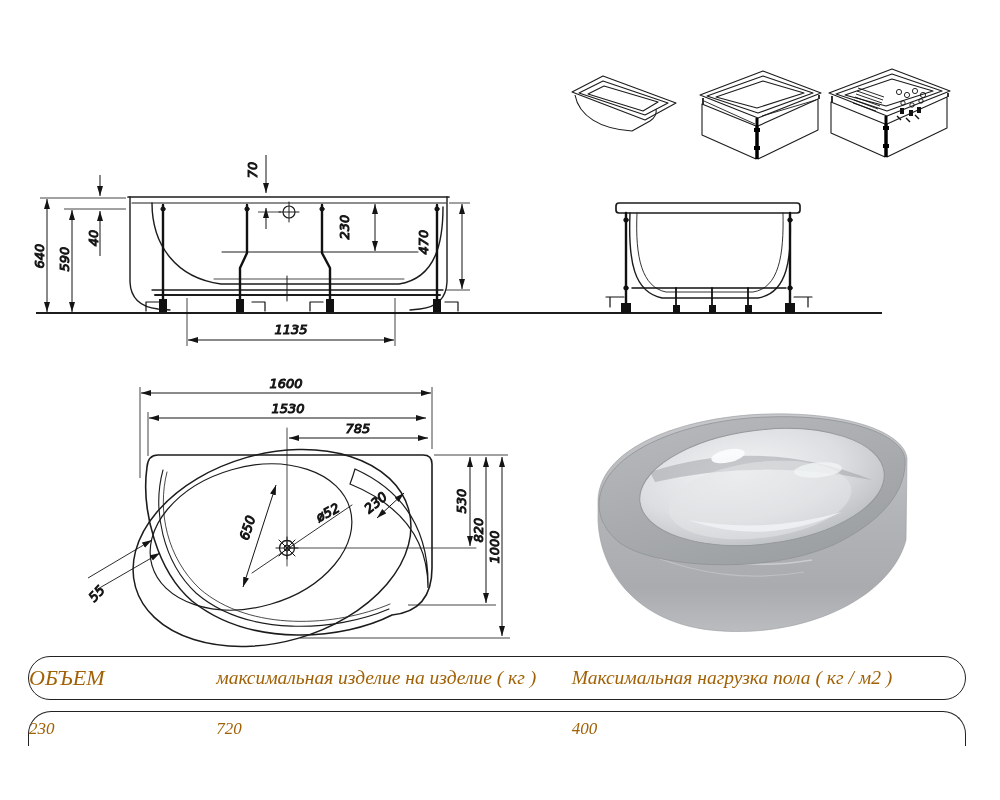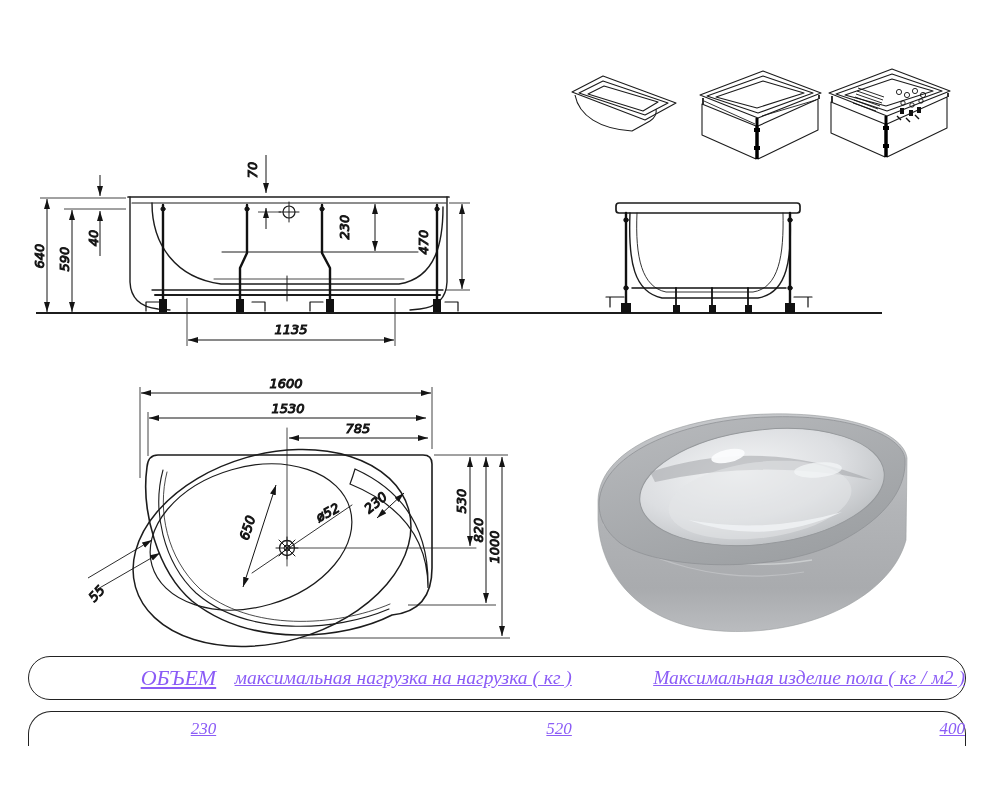--- a/index.html
+++ b/index.html
@@ -6,21 +6,21 @@
   #page{position:relative;width:1000px;height:800px;background:#ffffff;overflow:hidden;
         font-family:"Liberation Sans",sans-serif;}
   svg text{user-select:none;}
   .dimtxt{font-family:"DejaVu Sans",sans-serif;font-style:italic;font-size:13px;fill:#141414;}
   
   .spec-table{position:absolute;left:28px;top:656px;width:938px;}
   .spec-row{display:grid;grid-template-columns:20% 38% 42%;align-items:center;}
   .spec-row.header{height:42px;border:1.7px solid #222;border-radius:23px;}
   .spec-row.values{height:34px;margin-top:11px;border:1.7px solid #222;border-bottom:none;
                    border-radius:23px 23px 0 0;}
-  .spec-cell{text-align:right;font-family:"Liberation Serif",serif;font-style:italic;color:#8b5cf6;text-decoration:underline;}
+  .spec-cell{text-align:left;font-family:"Liberation Serif",serif;font-style:italic;color:#a16207;}
   .spec-cell.h1{font-size:22px;}
   .spec-cell.h23{font-size:19.5px;}
   .spec-cell.val{font-size:17px;}
 </style>
 </head>
 <body>
 
 <div id="page">
 
 <svg width="1000" height="800" viewBox="0 0 1000 800">
@@ -266,23 +266,23 @@
     <path d="M688,520 Q765,547 842,512 Q765,534 688,520 Z" fill="#f0f2f4" opacity="0.85"></path>
     <ellipse cx="728" cy="456" rx="17" ry="6.5" transform="rotate(-12 728 456)" fill="#fbfcfd" opacity="0.95"></ellipse>
     <ellipse cx="818" cy="470" rx="24" ry="7.5" transform="rotate(-5 818 470)" fill="#f3f5f7" opacity="0.75"></ellipse>
   </g>
 </svg>
 
 
 <div class="spec-table">
   <div class="spec-row header">
     <div class="spec-cell h1">ОБЪЕМ</div>
-    <div class="spec-cell h23">максимальная нагрузка на нагрузка ( кг )</div>
-    <div class="spec-cell h23">Максимальная изделие пола ( кг / м2 )</div>
+    <div class="spec-cell h23">максимальная изделие на изделие ( кг )</div>
+    <div class="spec-cell h23">Максимальная нагрузка пола ( кг / м2 )</div>
   </div>
   <div class="spec-row values">
     <div class="spec-cell val">230</div>
-    <div class="spec-cell val">520</div>
+    <div class="spec-cell val">720</div>
     <div class="spec-cell val">400</div>
   </div>
 </div>
 
 </div>
 
 </body></html>

